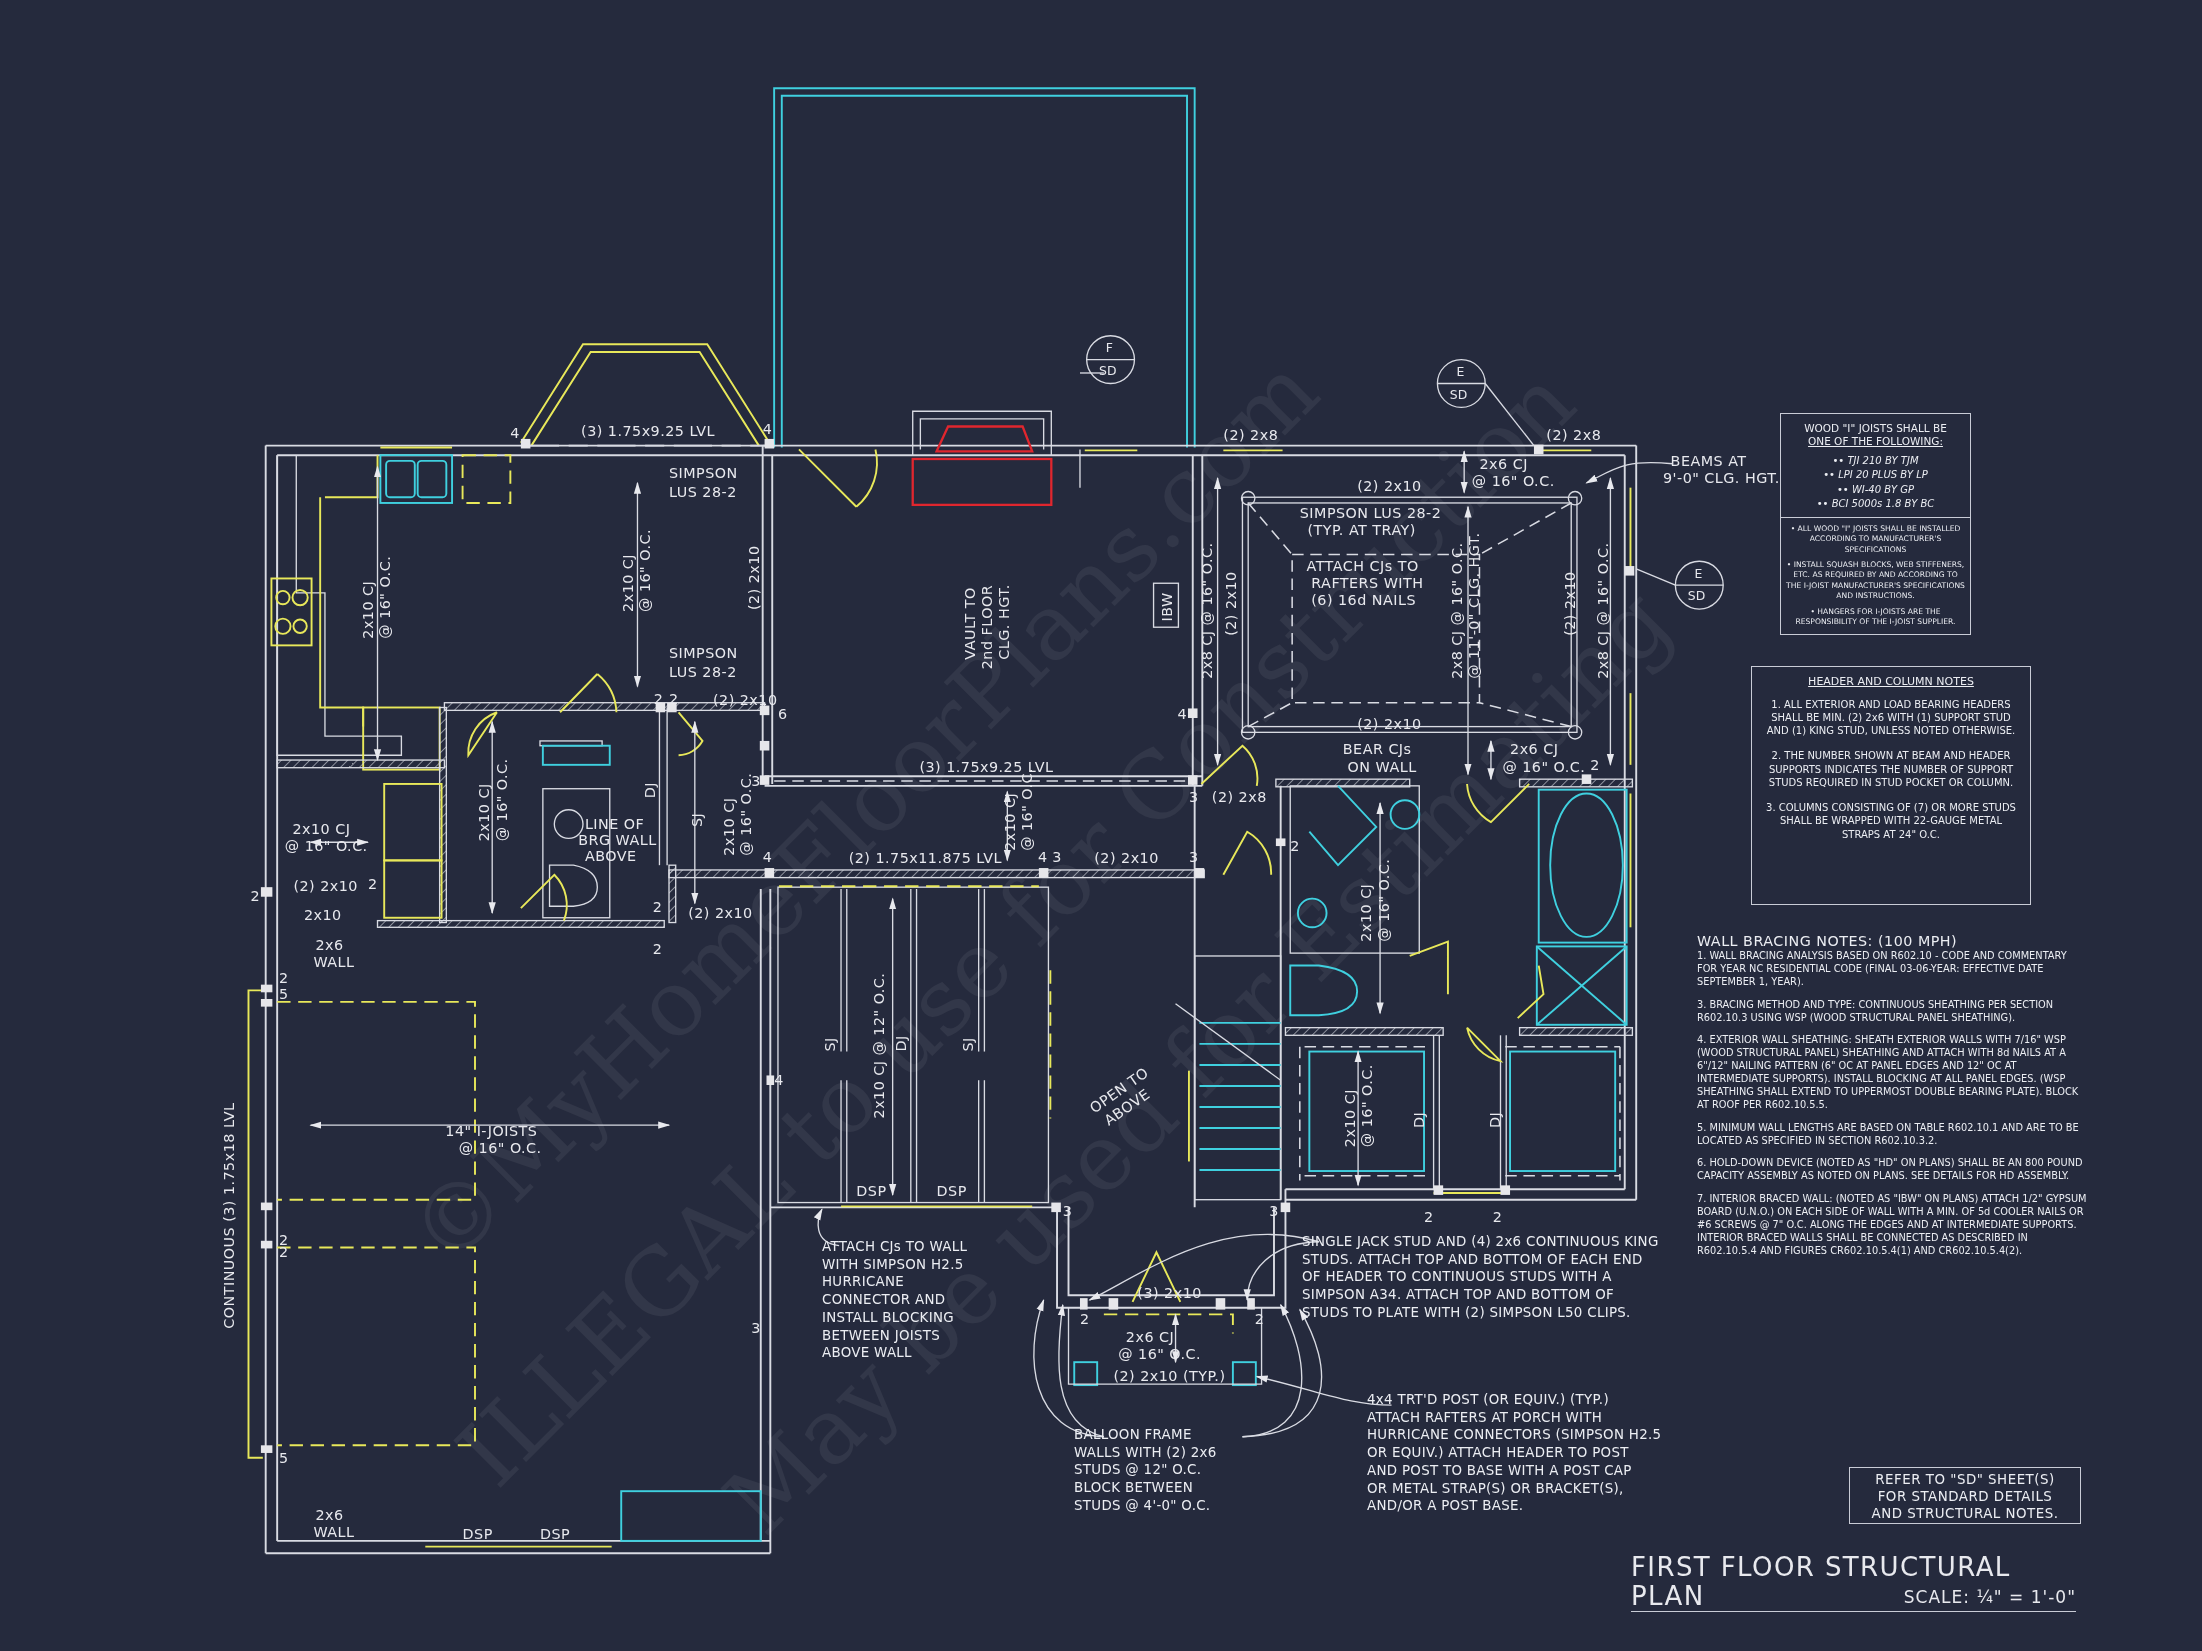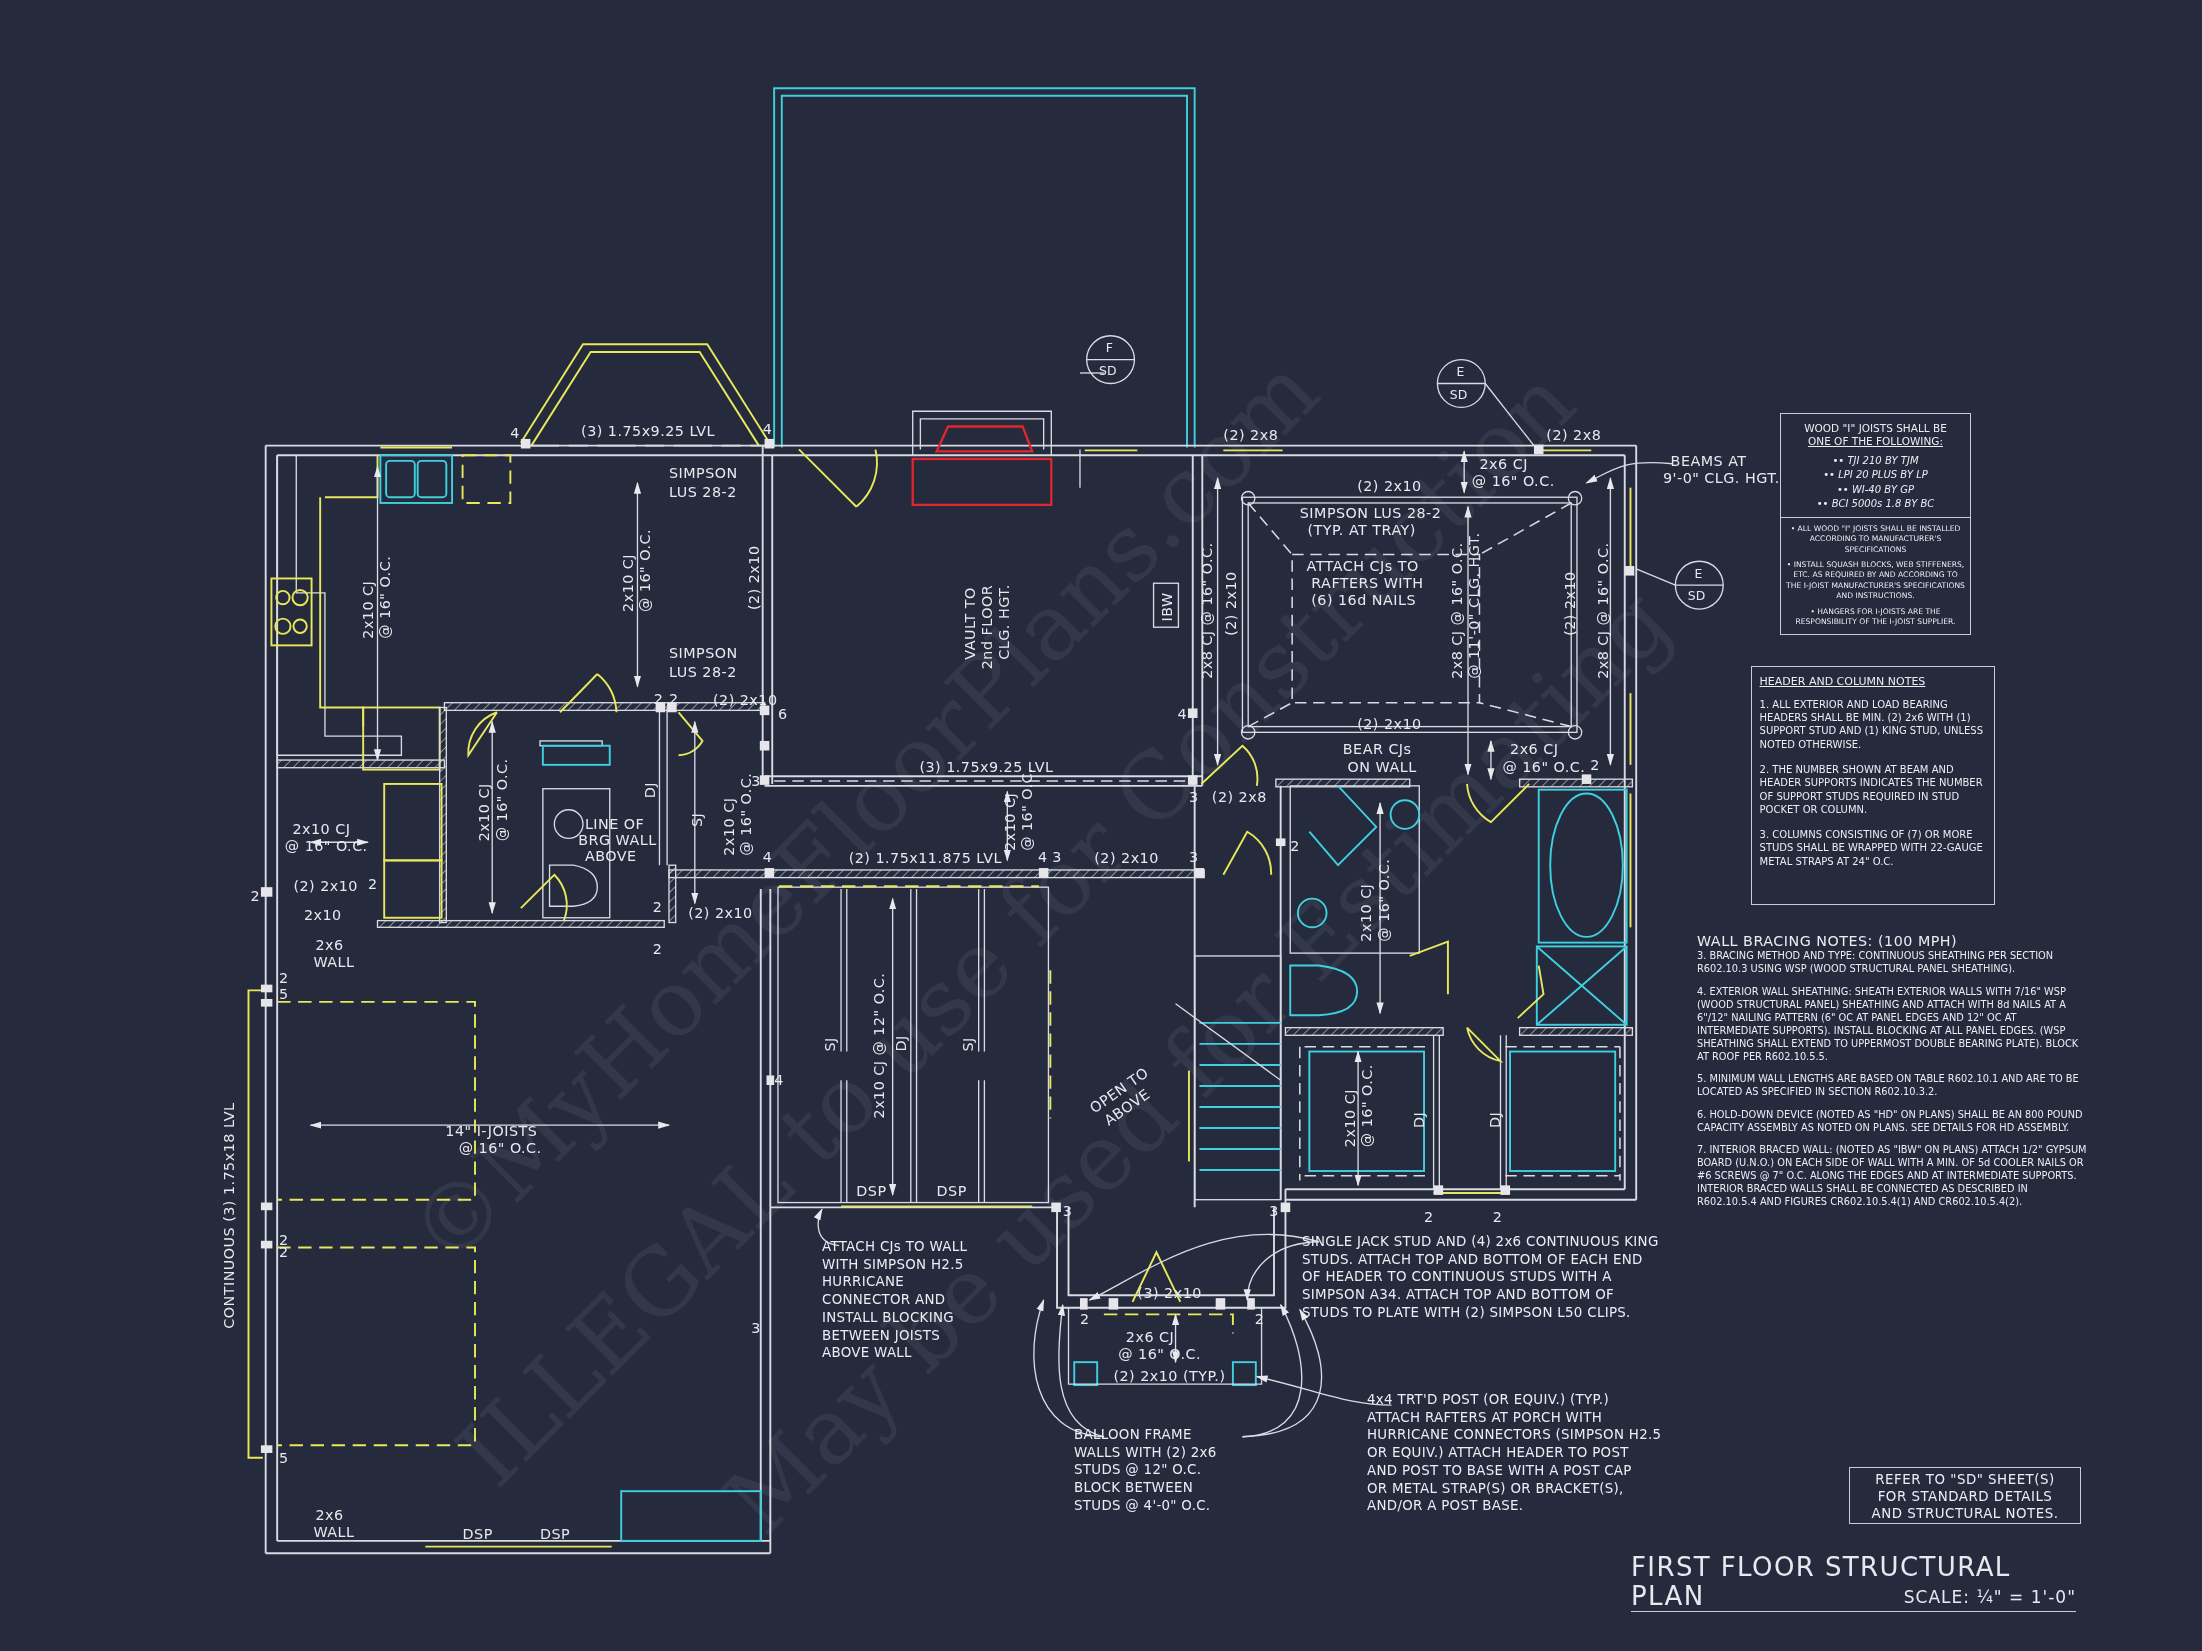--- a/index.html
+++ b/index.html
@@ -20,21 +20,21 @@
   .wm{fill:#ffffff;opacity:0.06;font-family:"DejaVu Serif",serif;font-size:96px;}
   .note-box{position:absolute;border:1.9px solid #c9ccd6;color:#eceef3;font-family:"DejaVu Sans",sans-serif;box-sizing:border-box;}
   .note-text{position:absolute;color:#eceef3;font-family:"DejaVu Sans",sans-serif;}
   .ij-box{left:1780px;top:413px;width:191px;height:222px;font-size:9px;text-align:center;}
   .ij-top{padding:7.6px 5.7px 5.7px;border-bottom:1.4px solid #c9ccd6;line-height:13.4px;}
   .ij-top .h{font-size:10.5px;}
   .ij-top .u{text-decoration:underline;font-size:10.5px;}
   .ij-top .it{font-size:10px;line-height:14.3px;font-style:italic;}
   .ij-bot{padding:5.7px 3.8px;line-height:10.5px;font-size:7.6px;}
   .ij-bot p{margin:0 0 4.8px;}
-  .hc-box{left:1751px;top:666px;width:244px;height:239px;font-size:10px;padding:7.6px 7.6px;line-height:13.4px;}
+  .hc-box{left:1751px;top:666px;width:280px;height:239px;font-size:10px;padding:7.6px 7.6px;line-height:13.4px;text-align:center;}
   .hc-box .t{text-decoration:underline;font-size:11px;margin-bottom:9.6px;}
   .hc-box p{margin:0 0 11.5px;}
   .wb{left:1697px;top:935px;width:392px;font-size:9.8px;line-height:13px;}
   .wb .t{font-size:14.3px;letter-spacing:0.5px;margin-bottom:1px;}
   .wb p{margin:0 0 9.6px;}
   .sd-box{left:1849px;top:1467px;width:232px;height:57px;font-size:13.4px;line-height:17px;text-align:center;padding:2.9px 3.8px;letter-spacing:0.5px;}
   .title{position:absolute;left:1631px;top:1553px;width:445px;color:#e8e9ee;font-family:"DejaVu Sans",sans-serif;font-size:26px;letter-spacing:1.4px;text-align:left;border-bottom:1.9px solid #c9ccd6;line-height:29px;}
   .scale{position:absolute;left:1778px;top:1587px;width:298px;color:#e8e9ee;font-family:"DejaVu Sans",sans-serif;font-size:17px;text-align:right;letter-spacing:1px;}
   .callout{position:absolute;color:#eceef3;font-family:"DejaVu Sans",sans-serif;font-size:13.4px;line-height:17.7px;letter-spacing:0.3px;}
 </style>
@@ -512,20 +512,21 @@
 
 <div class="note-box hc-box">
   <div class="t">HEADER AND COLUMN NOTES</div>
   <p>1. ALL EXTERIOR AND LOAD BEARING HEADERS SHALL BE MIN. (2) 2x6 WITH (1) SUPPORT STUD AND (1) KING STUD, UNLESS NOTED OTHERWISE.</p>
   <p>2. THE NUMBER SHOWN AT BEAM AND HEADER SUPPORTS INDICATES THE NUMBER OF SUPPORT STUDS REQUIRED IN STUD POCKET OR COLUMN.</p>
   <p>3. COLUMNS CONSISTING OF (7) OR MORE STUDS SHALL BE WRAPPED WITH 22-GAUGE METAL STRAPS AT 24" O.C.</p>
 </div>
 
 <div class="note-text wb">
   <div class="t">WALL BRACING NOTES: (100 MPH)</div>
+  <p>1. WALL BRACING ANALYSIS BASED ON R602.10 - CODE AND COMMENTARY FOR YEAR NC RESIDENTIAL CODE (FINAL 03-06-YEAR: EFFECTIVE DATE SEPTEMBER 1, YEAR).</p>
   <p>3. BRACING METHOD AND TYPE: CONTINUOUS SHEATHING PER SECTION R602.10.3 USING WSP (WOOD STRUCTURAL PANEL SHEATHING).</p>
   <p>4. EXTERIOR WALL SHEATHING: SHEATH EXTERIOR WALLS WITH 7/16" WSP (WOOD STRUCTURAL PANEL) SHEATHING AND ATTACH WITH 8d NAILS AT A 6"/12" NAILING PATTERN (6" OC AT PANEL EDGES AND 12" OC AT INTERMEDIATE SUPPORTS). INSTALL BLOCKING AT ALL PANEL EDGES. (WSP SHEATHING SHALL EXTEND TO UPPERMOST DOUBLE BEARING PLATE). BLOCK AT ROOF PER R602.10.5.5.</p>
   <p>5. MINIMUM WALL LENGTHS ARE BASED ON TABLE R602.10.1 AND ARE TO BE LOCATED AS SPECIFIED IN SECTION R602.10.3.2.</p>
   <p>6. HOLD-DOWN DEVICE (NOTED AS "HD" ON PLANS) SHALL BE AN 800 POUND CAPACITY ASSEMBLY AS NOTED ON PLANS. SEE DETAILS FOR HD ASSEMBLY.</p>
   <p>7. INTERIOR BRACED WALL: (NOTED AS "IBW" ON PLANS) ATTACH 1/2" GYPSUM BOARD (U.N.O.) ON EACH SIDE OF WALL WITH A MIN. OF 5d COOLER NAILS OR #6 SCREWS @ 7" O.C. ALONG THE EDGES AND AT INTERMEDIATE SUPPORTS. INTERIOR BRACED WALLS SHALL BE CONNECTED AS DESCRIBED IN R602.10.5.4 AND FIGURES CR602.10.5.4(1) AND CR602.10.5.4(2).</p>
 </div>
 
 <div class="note-box sd-box" style="white-space:pre-line;">REFER TO "SD" SHEET(S)
 FOR STANDARD DETAILS
 AND STRUCTURAL NOTES.</div>

